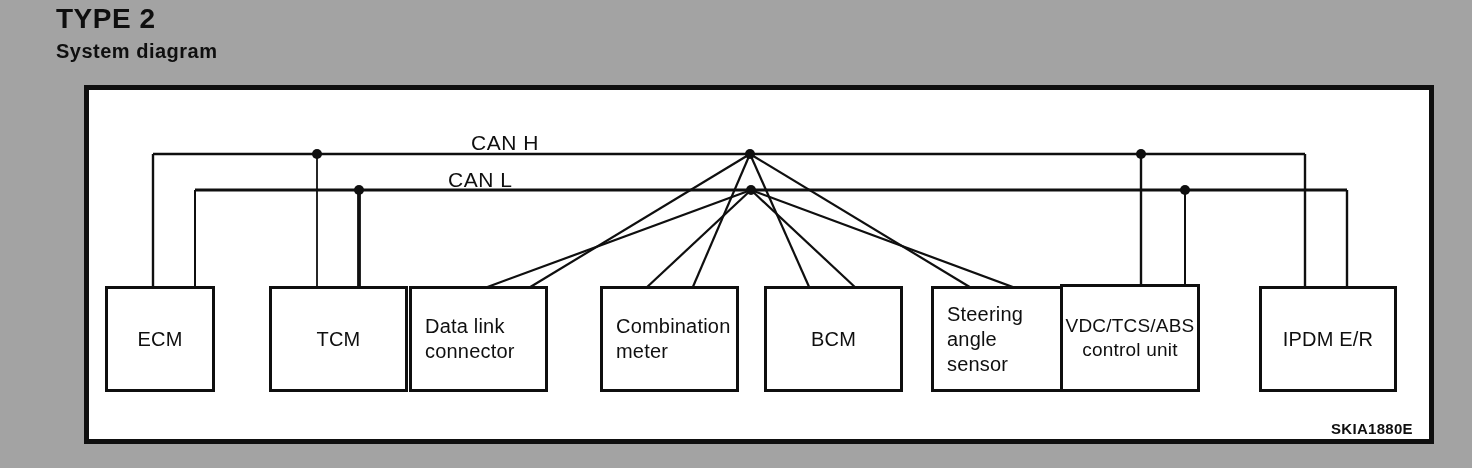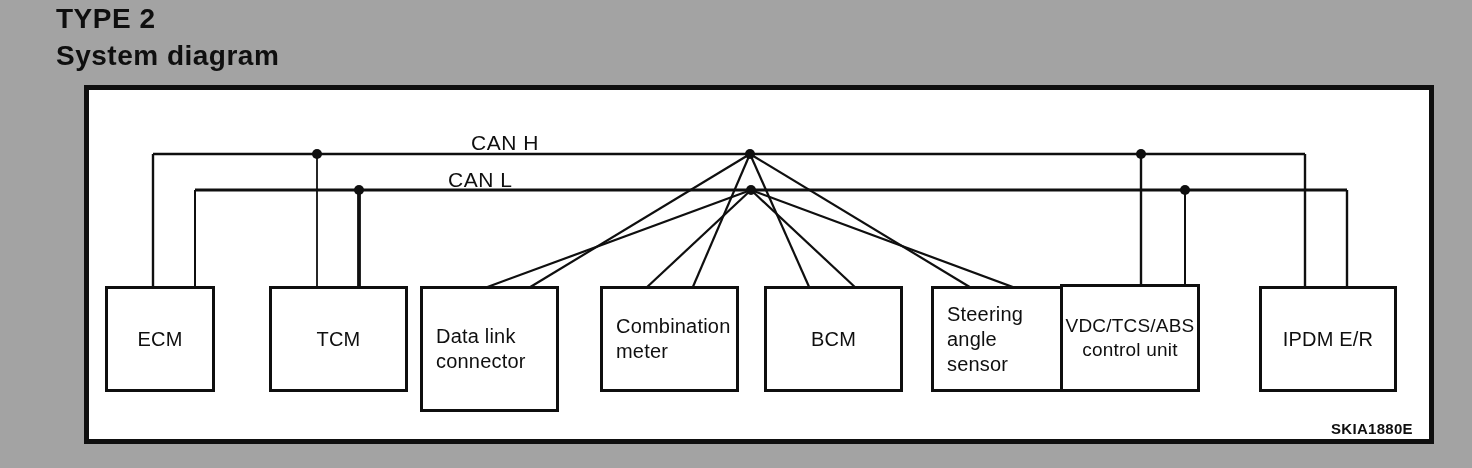--- a/index.html
+++ b/index.html
@@ -9,21 +9,21 @@
     color:#0f0f0f;
   }
   .page{position:relative;width:1472px;height:468px;background:#a3a3a3;overflow:hidden;}
 
   .title-1{
     position:absolute;left:56px;top:3px;
     font-size:28px;font-weight:700;letter-spacing:0.5px;
   }
   .title-2{
     position:absolute;left:56px;top:40px;
-    font-size:28px;font-weight:700;letter-spacing:0.5px;
+    font-size:20px;font-weight:700;letter-spacing:0.5px;
   }
 
   .frame{
     position:absolute;left:84px;top:85px;
     width:1350px;height:359px;
     box-sizing:border-box;
     border:5px solid #0f0f0f;
     background:#fff;
   }
 
@@ -92,21 +92,21 @@
       <circle cx="1185" cy="190" r="5" fill="#0f0f0f"></circle>
     </svg>
 
   <div id="nodes-layer">
       <div class="node center" style="left: 105px; top: 286px; width: 110px; height: 106px;">
         <div>ECM</div>
       </div>
       <div class="node center" style="left: 269px; top: 286px; width: 139px; height: 106px;">
         <div>TCM</div>
       </div>
-      <div class="node left" style="left: 420px; top: 286px; width: 139px; height: 126px;">
+      <div class="node left" style="left: 409px; top: 286px; width: 139px; height: 106px;">
         <div>Data link</div>
         <div>connector</div>
       </div>
       <div class="node left" style="left: 600px; top: 286px; width: 139px; height: 106px;">
         <div>Combination</div>
         <div>meter</div>
       </div>
       <div class="node center" style="left: 764px; top: 286px; width: 139px; height: 106px;">
         <div>BCM</div>
       </div>

